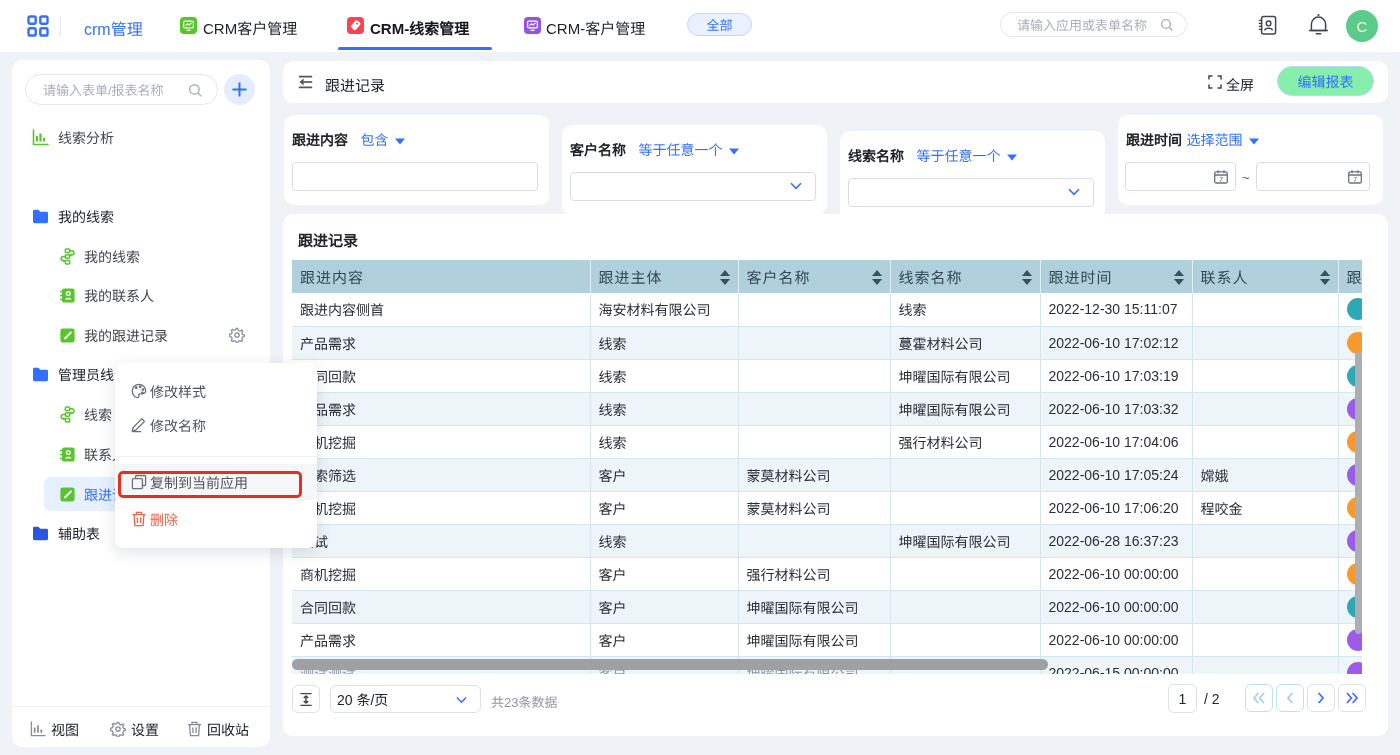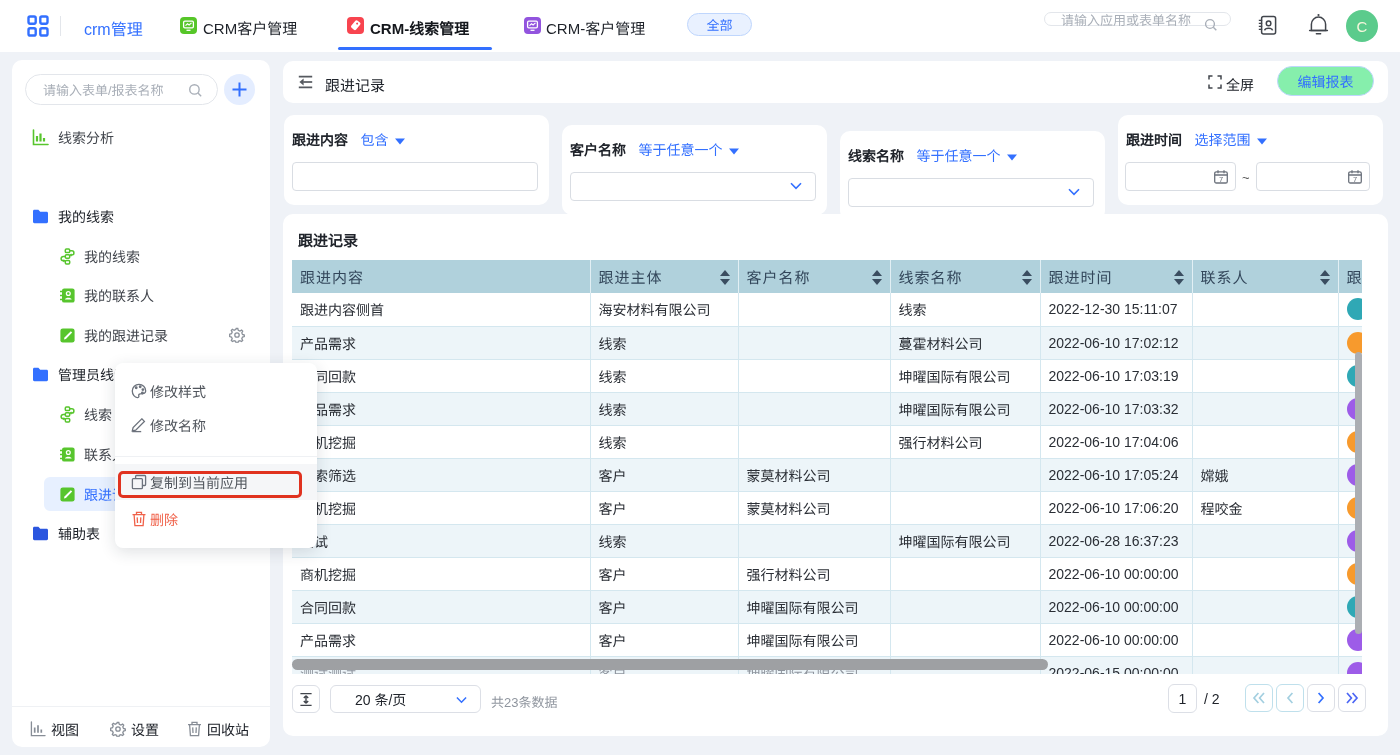--- a/index.html
+++ b/index.html
@@ -61,21 +61,21 @@
     </svg>
   <div class="abs tabtext" style="left:370px;top:17px;color:#14171C;font-weight:600;">CRM-线索管理</div>
   <svg class="abs" style="left:524px;top:17px" width="17" height="17" viewBox="0 0 17 17">
       <rect width="17" height="17" rx="4" fill="#9254DE"></rect>
       <rect x="3.6" y="4.2" width="9.8" height="6.6" rx="1.2" fill="none" stroke="#fff" stroke-width="1.3"></rect>
       <path d="M5.5 8.6l2-1.8 1.6 1.2 2.4-2.2" stroke="#fff" stroke-width="1.1" fill="none"></path>
       <path d="M6.5 13.3h4" stroke="#fff" stroke-width="1.3"></path>
     </svg>
   <div class="abs tabtext" style="left:546px;top:17px;">CRM-客户管理</div>
   <div class="abs" style="left:687px;top:13px;width:65px;height:23px;background:#E9F1FF;border:1px solid #BFD6FD;border-radius:12px;display:flex;align-items:center;justify-content:center;font-size:13px;color:#3370FF;">全部</div>
-  <div class="abs srch" style="left:1044px;top:12px;width:187px;height:14px;border-radius:13px;padding-left:16px;">请输入应用或表单名称
+  <div class="abs srch" style="left:1000px;top:12px;width:187px;height:25px;border-radius:13px;padding-left:16px;">请输入应用或表单名称
     <svg class="abs" style="right:12px;top:5px" width="14" height="14" viewBox="0 0 14 14" fill="none" stroke="#A9AFB8" stroke-width="1.4">
         <circle cx="6" cy="6" r="4.4"></circle>
         <path d="M9.3 9.3l3 3"></path>
       </svg>
   </div>
   <svg class="abs" style="left:1257px;top:14px" width="23" height="23" viewBox="0 0 23 23" fill="none" stroke="#41454C" stroke-width="1.5">
       <rect x="4.6" y="2.6" width="14" height="17.5" rx="2"></rect>
       <g stroke-width="1.3">
         <path d="M1.8 6.4h3.4M1.8 9.4h3.4M1.8 12.4h3.4M1.8 15.4h3.4"></path>
       </g>
@@ -243,21 +243,21 @@
   <div class="abs" style="left:8px;top:14px;"><span class="flabel">线索名称</span> <span class="fop" style="margin-left:8px">等于任意一个</span><svg style="margin-left:7px" width="10" height="7" viewBox="0 0 10 7">
         <path d="M0 .5h10L5 6.5z" fill="#3370FF"></path>
       </svg></div>
   <div class="finput" style="left:8px;width:246px;">
       <svg class="abs" style="right:13px;top:9px" width="12" height="8" viewBox="0 0 12 8" fill="none" stroke="#3370FF" stroke-width="1.6">
         <path d="M1 1.2l5 5.2 5-5.2"></path>
       </svg>
     </div>
 </div>
 <div class="card fcard" style="left:1118px;top:115px;width:265px;height:90px;">
-  <div class="abs" style="left:8px;top:14px;"><span class="flabel">跟进时间</span> <span class="fop" style="margin-left:8px">选择范围</span><svg style="margin-left:7px" width="10" height="7" viewBox="0 0 10 7">
+  <div class="abs" style="left:8px;top:14px;"><span class="flabel">跟进时间</span> <span class="fop" style="">选择范围</span><svg style="margin-left:7px" width="10" height="7" viewBox="0 0 10 7">
         <path d="M0 .5h10L5 6.5z" fill="#3370FF"></path>
       </svg></div>
   <div class="finput" style="left:7px;width:111px;">
       <svg class="abs cal" style="right:6px;top:6px" width="16" height="16" viewBox="0 0 16 16" fill="none" stroke="#6C727C" stroke-width="1.3">
         <rect x="1.7" y="2.8" width="12.6" height="11.2" rx="1.6"></rect>
         <path d="M1.7 6h12.6M5 1.2v3M11 1.2v3"></path>
         <text x="8" y="12.6" font-size="7.5" fill="#6C727C" stroke="none" text-anchor="middle">7</text>
       </svg>
     </div>
   <div class="abs" style="left:124px;top:55px;color:#555;font-size:13px;">~</div>
@@ -428,21 +428,21 @@
       </table>
   </div>
   <div class="abs" style="left:9px;top:445px;width:756px;height:11px;background:#9EA0A3;border-radius:6px;"></div>
   <div class="abs" style="left:1072px;top:138px;width:7px;height:282px;background:#ABAEB3;border-radius:4px;"></div>
   <div class="pbtn abs" style="left:9px;top:471px;">
       <svg width="14" height="15" viewBox="0 0 14 15" fill="none" stroke="#41454C" stroke-width="1.4">
         <path d="M1.4 1.6h11.2M1.4 13.4h11.2"></path>
         <path d="M7 3.8v7.4M7 3.8L4.8 6M7 3.8L9.2 6M7 11.2L4.8 9M7 11.2L9.2 9"></path>
       </svg>
     </div>
-  <div class="abs" style="left:47px;top:471px;width:151px;height:28px;border:1px solid #DCDFE6;border-radius:6px;display:flex;align-items:center;font-size:14px;color:#20242B;padding-left:24px;">20 条/页
+  <div class="abs" style="left:47px;top:471px;width:151px;height:28px;border:1px solid #DCDFE6;border-radius:6px;display:flex;align-items:center;font-size:14px;color:#20242B;padding-left:6px;">20 条/页
     <svg class="abs" style="right:13px;top:10px" width="11" height="8" viewBox="0 0 12 8" fill="none" stroke="#3370FF" stroke-width="1.6">
         <path d="M1 1.2l5 5.2 5-5.2"></path>
       </svg>
   </div>
   <div class="abs" style="left:208px;top:478px;font-size:13px;color:#8F959E;">共23条数据</div>
   <div class="abs" style="left:885px;top:470px;width:29px;height:29px;border:1px solid #DCDFE6;border-radius:6px;display:flex;align-items:center;justify-content:center;font-size:14px;color:#20242B;">1</div>
   <div class="abs" style="left:921px;top:477px;font-size:14px;color:#20242B;">/ 2</div>
   <div class="abs" style="left:962px;top:470px;display:flex;gap:3px;">
     <span class="pbtn" style="border-color:#BFE0EC">
         <svg width="14" height="12" viewBox="0 0 14 12" fill="none" stroke="#A3CFE0" stroke-width="1.7">

